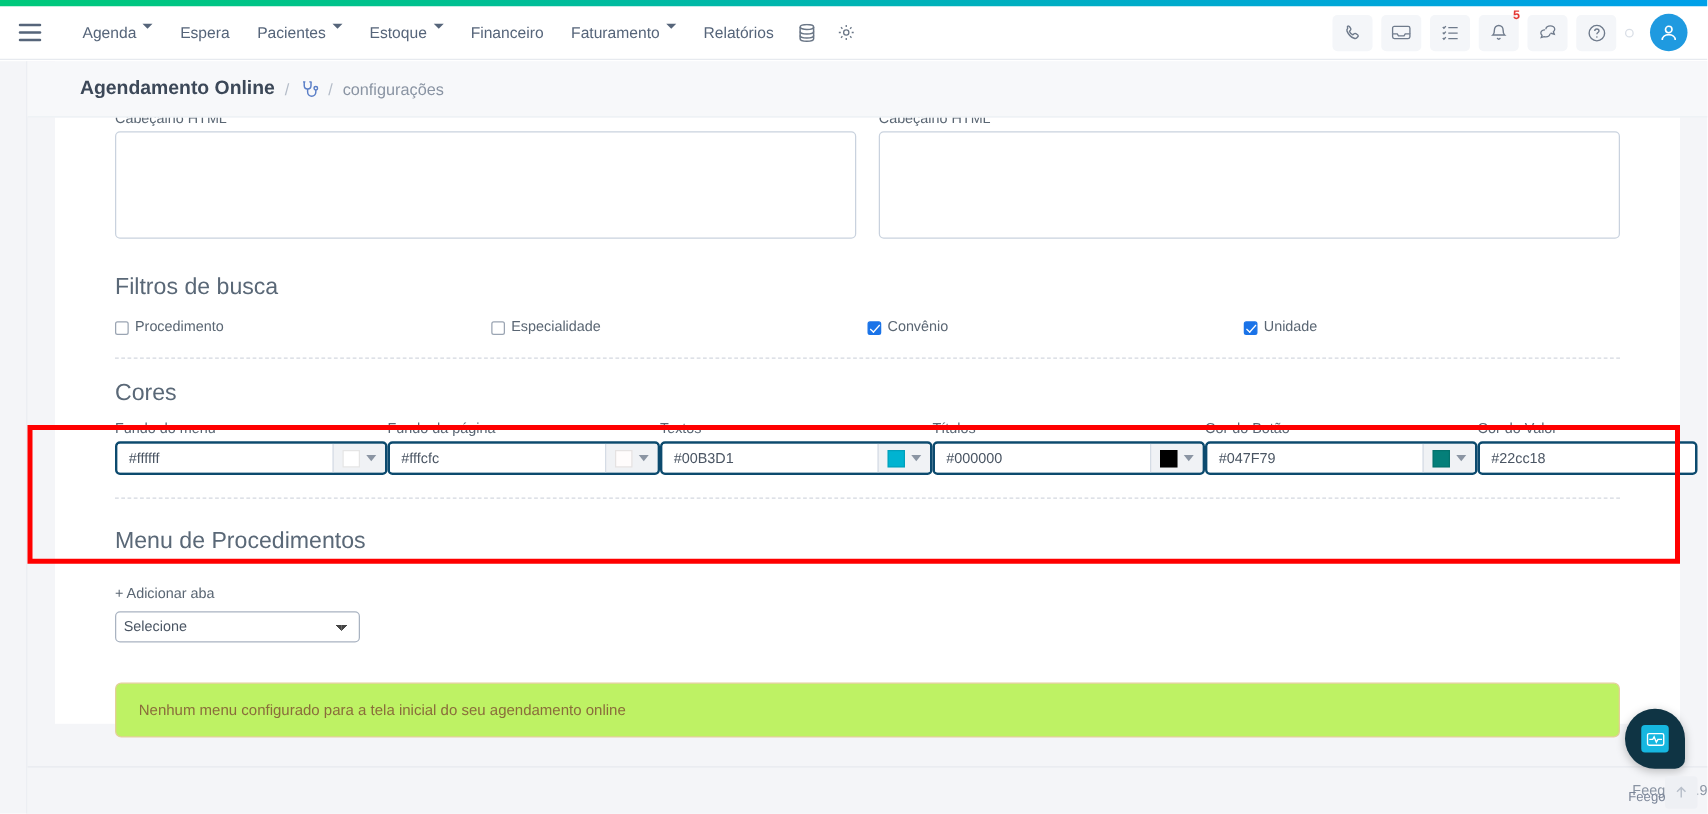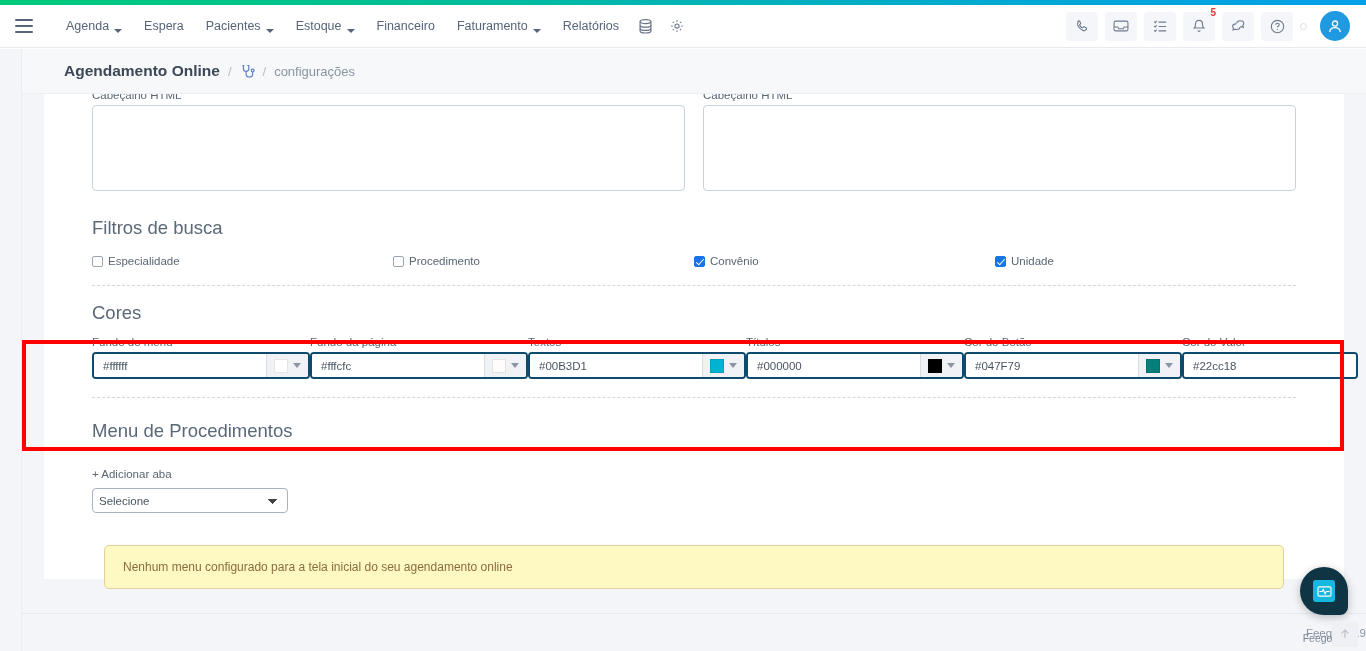--- a/index.html
+++ b/index.html
@@ -31,21 +31,21 @@
   }
   .hamburger {
     width: 18px; height: 14px; margin-left: 15px; margin-right: 22px;
     display: flex; flex-direction: column; justify-content: space-between;
     cursor: pointer;
   }
   .hamburger span { display: block; height: 2px; width: 18px; background: #56657a; border-radius: 1px; }
 
   .nav-items { display: flex; align-items: center; gap: 0px; }
   .nav-item {
-    display: flex; align-items: flex-end; gap: 5px;
+    display: flex; align-items: flex-start; gap: 5px;
     font-size: 12.5px; color: #56657a;
     padding: 6px 11px; cursor: pointer; white-space: nowrap;
   }
   .caret-down {
     width: 0; height: 0;
     border-left: 4px solid transparent; border-right: 4px solid transparent;
     border-top: 4px solid #56657a; display: inline-block;
   }
   .nav-icon-btn {
     padding: 4px 9px; cursor: pointer; color: #6a7686;
@@ -210,22 +210,22 @@
     outline: none; cursor: pointer;
     appearance: none; -webkit-appearance: none;
     background-image: linear-gradient(45deg, transparent 50%, #444 50%), linear-gradient(135deg, #444 50%, transparent 50%);
     background-position: calc(100% - 14px) 10px, calc(100% - 9px) 10px;
     background-size: 5px 5px, 5px 5px;
     background-repeat: no-repeat;
   }
 
   
   .alert-box {
-    margin: 0 60px; margin-top: 0px;
-    background: #fef9c3; border: 1px solid #e4cf9a; border-radius: 5px;
+    margin: 0 48px; margin-top: 0px;
+    background: #bef264; border: 1px solid #e4cf9a; border-radius: 5px;
     padding: 14px 18px;
     font-size: 12px; color: #8a6d3b;
   }
 
   
   .footer {
     position: absolute; bottom: 0; left: 22px; width: 1344px; height: 38px;
     background: #f4f5f8;
     border-top: 1px solid #e6e9ee;
     display: flex; align-items: center;
@@ -383,25 +383,25 @@
             <textarea class="ta-box" style=""></textarea>
           </div>
         </div>
 
         <div style="padding: 0 48px; margin-top: 22px;">
           <h2 class="section-title">Filtros de busca</h2>
         </div>
         <div class="checkbox-row">
           <label class="check-item">
             <span class="cbox"></span>
-            <span>Especialidade</span>
+            <span>Procedimento</span>
           </label>
           <label class="check-item">
             <span class="cbox"></span>
-            <span>Procedimento</span>
+            <span>Especialidade</span>
           </label>
           <label class="check-item">
             <span class="cbox checked"></span>
             <span>Convênio</span>
           </label>
           <label class="check-item">
             <span class="cbox checked"></span>
             <span>Unidade</span>
           </label>
         </div>

